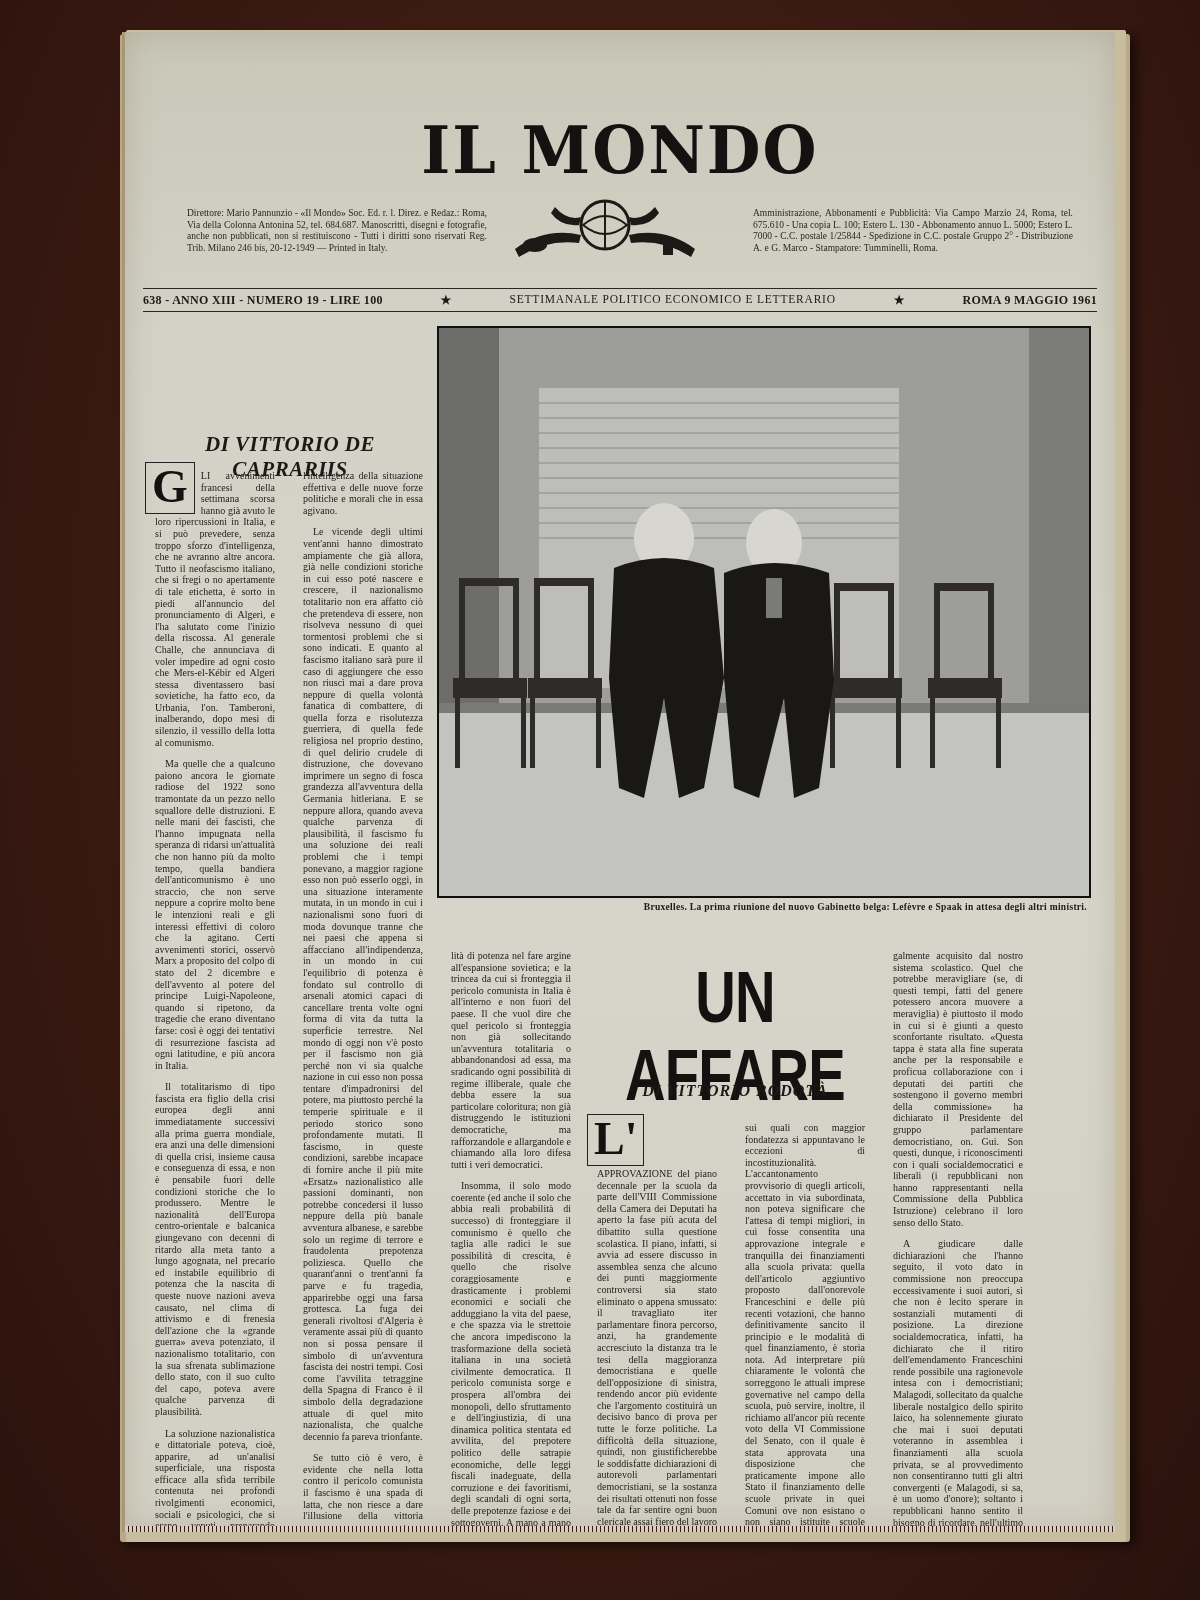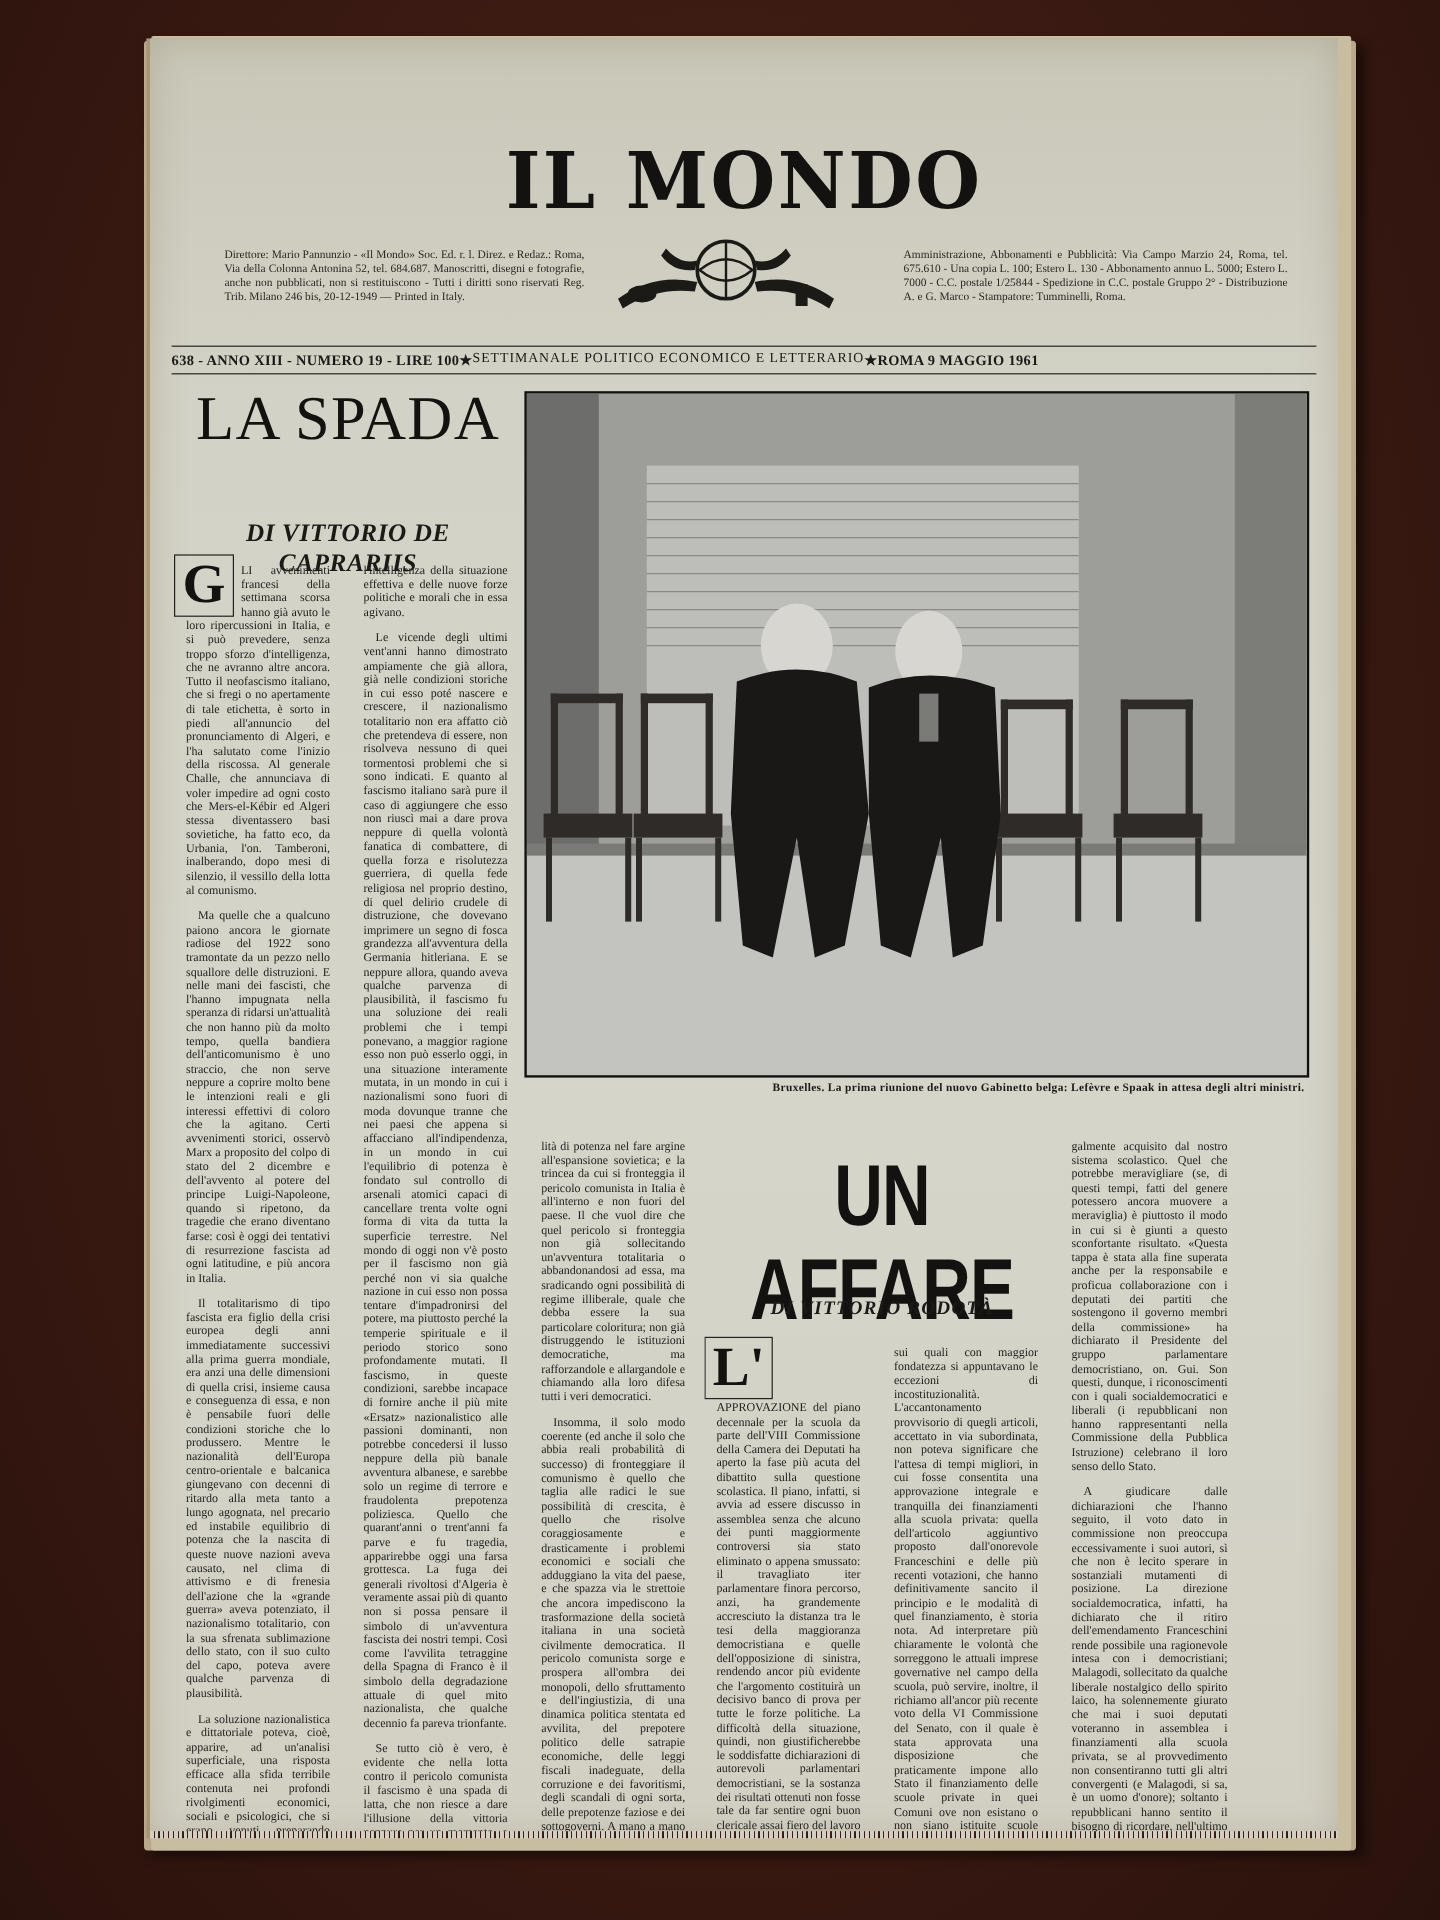--- a/index.html
+++ b/index.html
@@ -32,21 +32,21 @@
     letter-spacing:2px; color:#141210; transform:scaleY(1.05);
   }
   .emblem { position:absolute; left:370px; top:155px; width:220px; height:80px; }
   .impressum-left, .impressum-right {
     position:absolute; top:176px; font-size:9.5px; line-height:11.5px; color:#2a2723;
   }
   .impressum-left { left:62px; width:300px; text-align:justify; }
   .impressum-right { left:628px; width:320px; text-align:justify; }
   .rule { position:absolute; left:18px; right:18px; height:1px; background:#2a2622; }
   .dateline {
-    position:absolute; top:261px; left:18px; right:18px; display:flex; justify-content:flex-start;
+    position:absolute; top:261px; left:18px; right:18px; display:flex; justify-content:space-between;
     font-size:12px; font-weight:bold; color:#1c1a17; letter-spacing:0.3px;
   }
   .dateline .center { font-weight:normal; font-size:11.5px; letter-spacing:0.8px; }
 
   
   .h1 {
     position:absolute; left:20px; width:290px; text-align:center; color:#141210;
     font-family:"Liberation Serif", serif; font-weight:normal;
   }
   .h1.l1 { top:288px; font-size:52px; letter-spacing:1px; }
@@ -132,21 +132,20 @@
   <div class="rule" style="top:256px;"></div>
   <div class="dateline">
     <span>638 - ANNO XIII - NUMERO 19 - LIRE 100</span>
     <span>★</span>
     <span class="center">SETTIMANALE POLITICO ECONOMICO E LETTERARIO</span>
     <span>★</span>
     <span>ROMA 9 MAGGIO 1961</span>
   </div>
   <div class="rule" style="top:279px;"></div>
 
-  <div class="h1 l1">LA SPADA</div>
   <div class="byline1">DI VITTORIO DE CAPRARIIS</div>
 
   <div class="col" style="left:20px; top:428px; width:140px; height:1070px;">
     <span class="dropcap">G</span>
     <p style="text-indent:0">LI avvenimenti francesi della settimana scorsa hanno già avuto le loro ripercussioni in Italia, e si può prevedere, senza troppo sforzo d'intelligenza, che ne avranno altre ancora. Tutto il neofascismo italiano, che si fregi o no apertamente di tale etichetta, è sorto in piedi all'annuncio del pronunciamento di Algeri, e l'ha salutato come l'inizio della riscossa. Al generale Challe, che annunciava di voler impedire ad ogni costo che Mers-el-Kébir ed Algeri stessa diventassero basi sovietiche, ha fatto eco, da Urbania, l'on. Tamberoni, inalberando, dopo mesi di silenzio, il vessillo della lotta al comunismo.</p>
     <p>Ma quelle che a qualcuno paiono ancora le giornate radiose del 1922 sono tramontate da un pezzo nello squallore delle distruzioni. E nelle mani dei fascisti, che l'hanno impugnata nella speranza di ridarsi un'attualità che non hanno più da molto tempo, quella bandiera dell'anticomunismo è uno straccio, che non serve neppure a coprire molto bene le intenzioni reali e gli interessi effettivi di coloro che la agitano. Certi avvenimenti storici, osservò Marx a proposito del colpo di stato del 2 dicembre e dell'avvento al potere del principe Luigi-Napoleone, quando si ripetono, da tragedie che erano diventano farse: così è oggi dei tentativi di resurrezione fascista ad ogni latitudine, e più ancora in Italia.</p>
     <p>Il totalitarismo di tipo fascista era figlio della crisi europea degli anni immediatamente successivi alla prima guerra mondiale, era anzi una delle dimensioni di quella crisi, insieme causa e conseguenza di essa, e non è pensabile fuori delle condizioni storiche che lo produssero. Mentre le nazionalità dell'Europa centro-orientale e balcanica giungevano con decenni di ritardo alla meta tanto a lungo agognata, nel precario ed instabile equilibrio di potenza che la nascita di queste nuove nazioni aveva causato, nel clima di attivismo e di frenesia dell'azione che la «grande guerra» aveva potenziato, il nazionalismo totalitario, con la sua sfrenata sublimazione dello stato, con il suo culto del capo, poteva avere qualche parvenza di plausibilità.</p>
     <p>La soluzione nazionalistica e dittatoriale poteva, cioè, apparire, ad un'analisi superficiale, una risposta efficace alla sfida terribile contenuta nei profondi rivolgimenti economici, sociali e psicologici, che si erano venuti preparando lentamente nei decenni precedenti la guerra e che, tuttavia, la guerra stessa aveva rivelati come d'improvviso, in una luce cruda e violenta. Esso poteva sembrare un'efficace risposta all'usura delle istituzioni tradizionali della democrazia europea e ai nuovi compiti ed alle nuove responsabilità che lo stato doveva assumersi nella vita economica della nazione e nell'inserimento delle masse al suo interno. Poteva sembrare una risposta efficace alla frustrazione collettiva che pareva aver colto i popoli europei, dopo che i sogni che la guerra aveva generati s'erano dimostrati sterili e che le vecchie fedi politiche si erano rivelate incapaci di rinnovarsi. Poteva sembrare una risposta efficace alla sfida della rivoluzione bolscevica, che trionfava in Russia e s'annunciava imminente per ogni dove, e che minacciava, con i suoi miti apocalittici, la totale distruzione delle tradizioni di vita e di pensiero occidentali. Poteva, finalmente, sembrare garanzia di un futuro di crescita e di grandezza nazionale in un'Europa squilibrata e divisa, nella quale gli antichi centri di potenza erano in gran parte scomparsi e la ripresa delle vecchie trame diplomatiche era gioco fatuo e futile di menti chiuse al-</p>
   </div>
 

